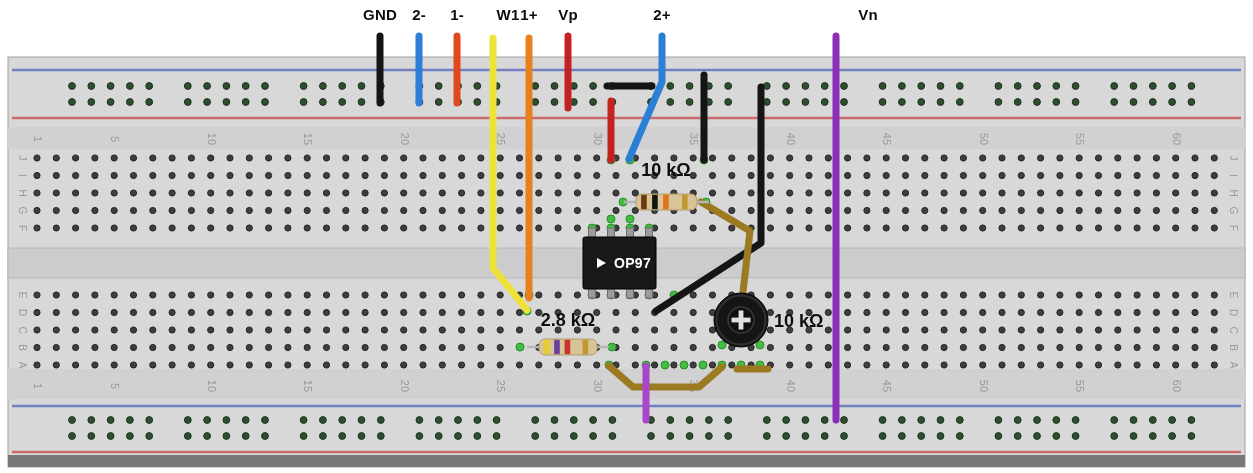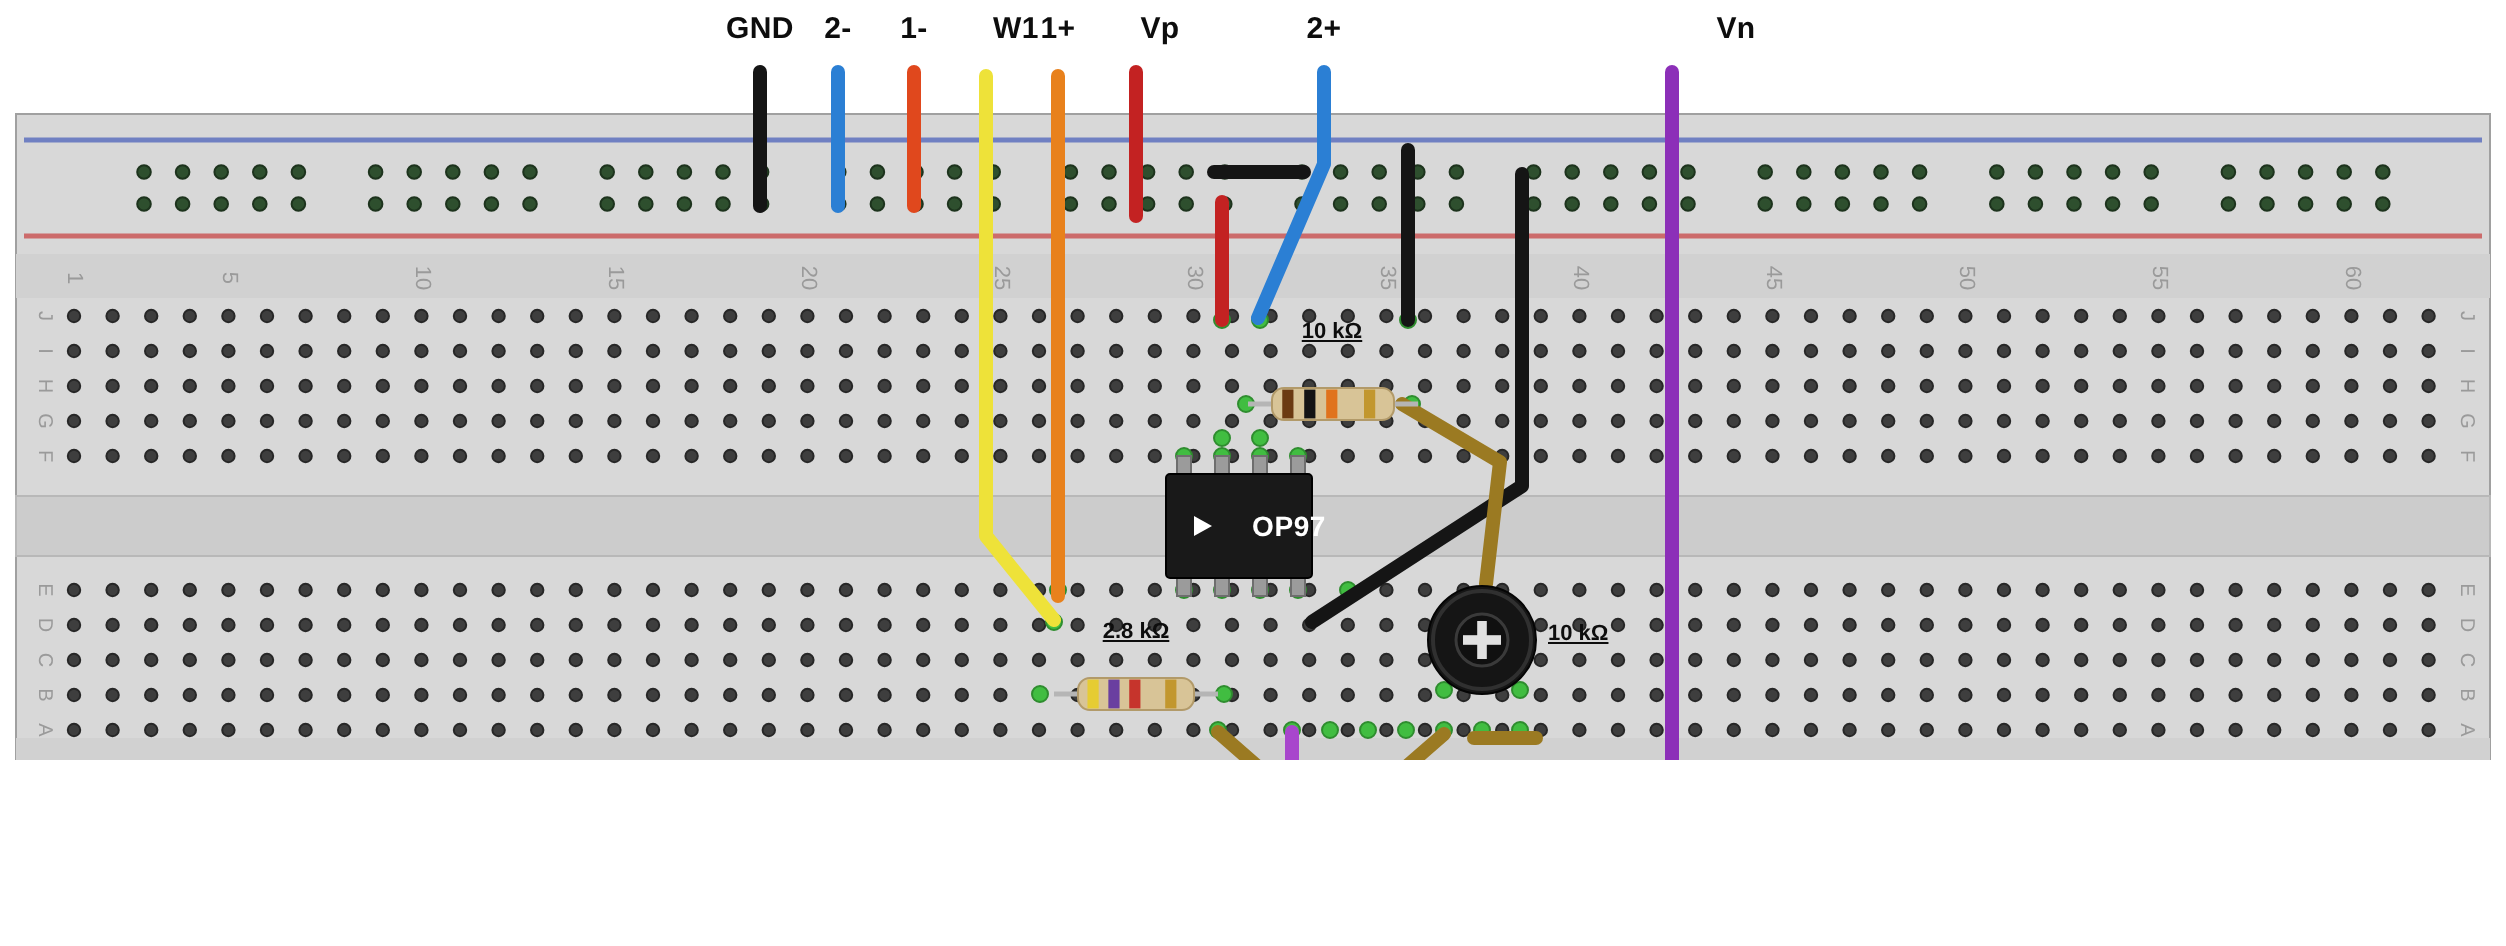--- a/index.html
+++ b/index.html
@@ -1,23 +1,23 @@
 <!DOCTYPE html>
 <html><head>
 <meta charset="utf-8">
 <style>
   html,body{margin:0;padding:0;background:#fff;}
-  .stage{position:relative;width:1253px;height:380px;background:#fff;overflow:hidden;
+  .stage{position:relative;width:1253px;height:473px;background:#fff;overflow:hidden;
          font-family:"Liberation Sans",sans-serif;}
   .stage svg{position:absolute;left:0;top:0;}
   .pin-label{position:absolute;top:6px;transform:translateX(-50%);
              font-weight:700;font-size:15px;color:#0d0d0d;white-space:nowrap;letter-spacing:.2px;}
-  .comp-label{position:absolute;font-weight:700;font-size:11px;color:#0d0d0d;white-space:nowrap;text-decoration:underline;}
+  .comp-label{position:absolute;font-weight:700;font-size:18px;color:#0d0d0d;white-space:nowrap;}
   .centered{transform:translateX(-50%);}
-  .ic-label{position:absolute;left:597px;top:255px;display:flex;align-items:center;gap:20px;
+  .ic-label{position:absolute;left:597px;top:255px;display:flex;align-items:center;gap:8px;
             color:#fff;font-weight:700;font-size:14px;letter-spacing:.3px;}
   .adi-tri{width:0;height:0;display:inline-block;
            border-left:9px solid #fff;border-top:5.5px solid transparent;border-bottom:5.5px solid transparent;}
 </style>
 </head>
 <body>
 
 <div class="stage">
   <svg id="board-svg" width="1253" height="473" viewBox="0 0 1253 473">
       <rect x="8" y="57" width="1237" height="410" fill="#d8d8d8" stroke="#a0a0a0"></rect>
@@ -975,21 +975,21 @@
         <rect x="738.6" y="310.5" width="4.8" height="19" fill="#e0e0e0"></rect>
         <rect x="731.5" y="317.6" width="19" height="4.8" fill="#e0e0e0"></rect>
       </g>
     </svg>
 
   <div class="pin-label" style="left:380px">GND</div>
   <div class="pin-label" style="left:419px">2-</div>
   <div class="pin-label" style="left:457px">1-</div>
   <div class="pin-label" style="left:508px">W1</div>
   <div class="pin-label" style="left:529px">1+</div>
-  <div class="pin-label" style="left:580px">Vp</div>
+  <div class="pin-label" style="left:568px">Vp</div>
   <div class="pin-label" style="left:662px">2+</div>
   <div class="pin-label" style="left:868px">Vn</div>
 
   <div class="comp-label centered" style="left:666px;top:160px">10 kΩ</div>
   <div class="comp-label centered" style="left:568px;top:310px">2.8 kΩ</div>
   <div class="comp-label" style="left:774px;top:311px">10 kΩ</div>
 
   <div class="ic-label">
     <span class="adi-tri"></span>
     <span>OP97</span>

